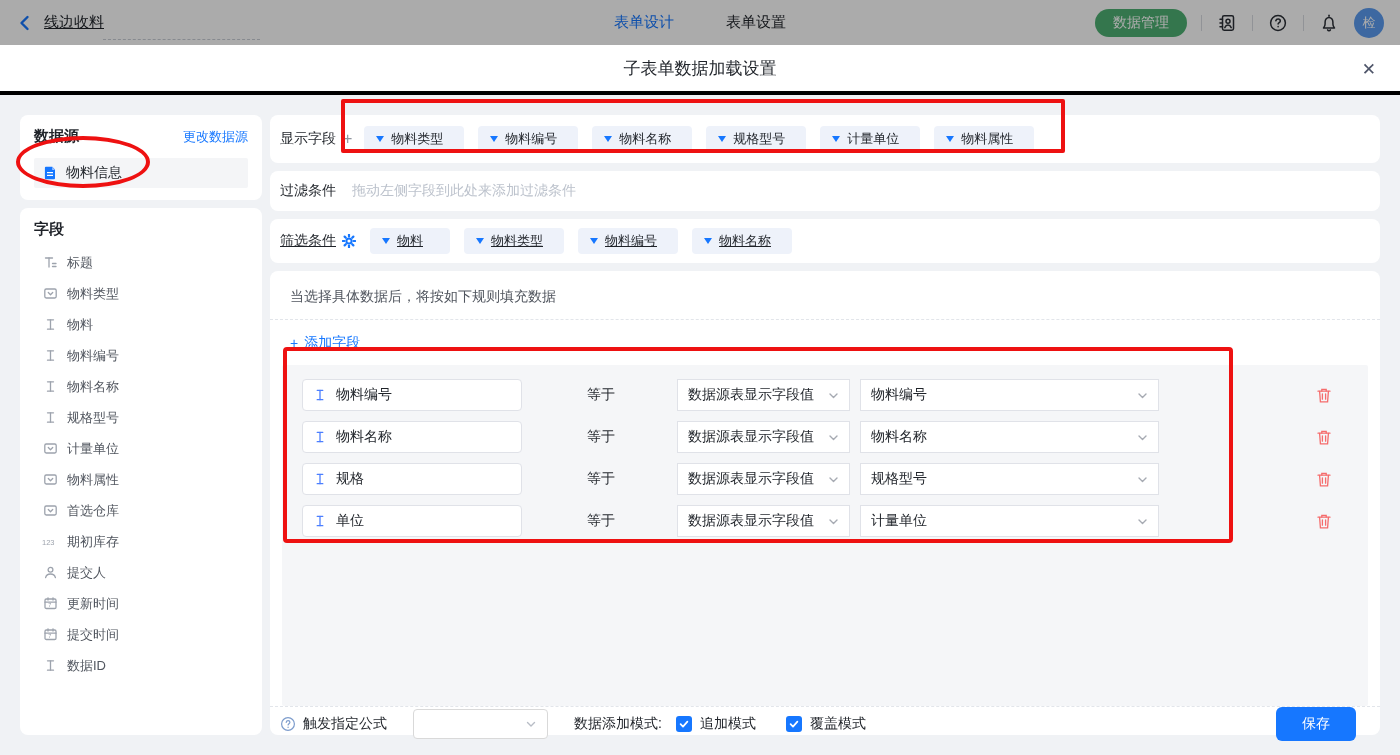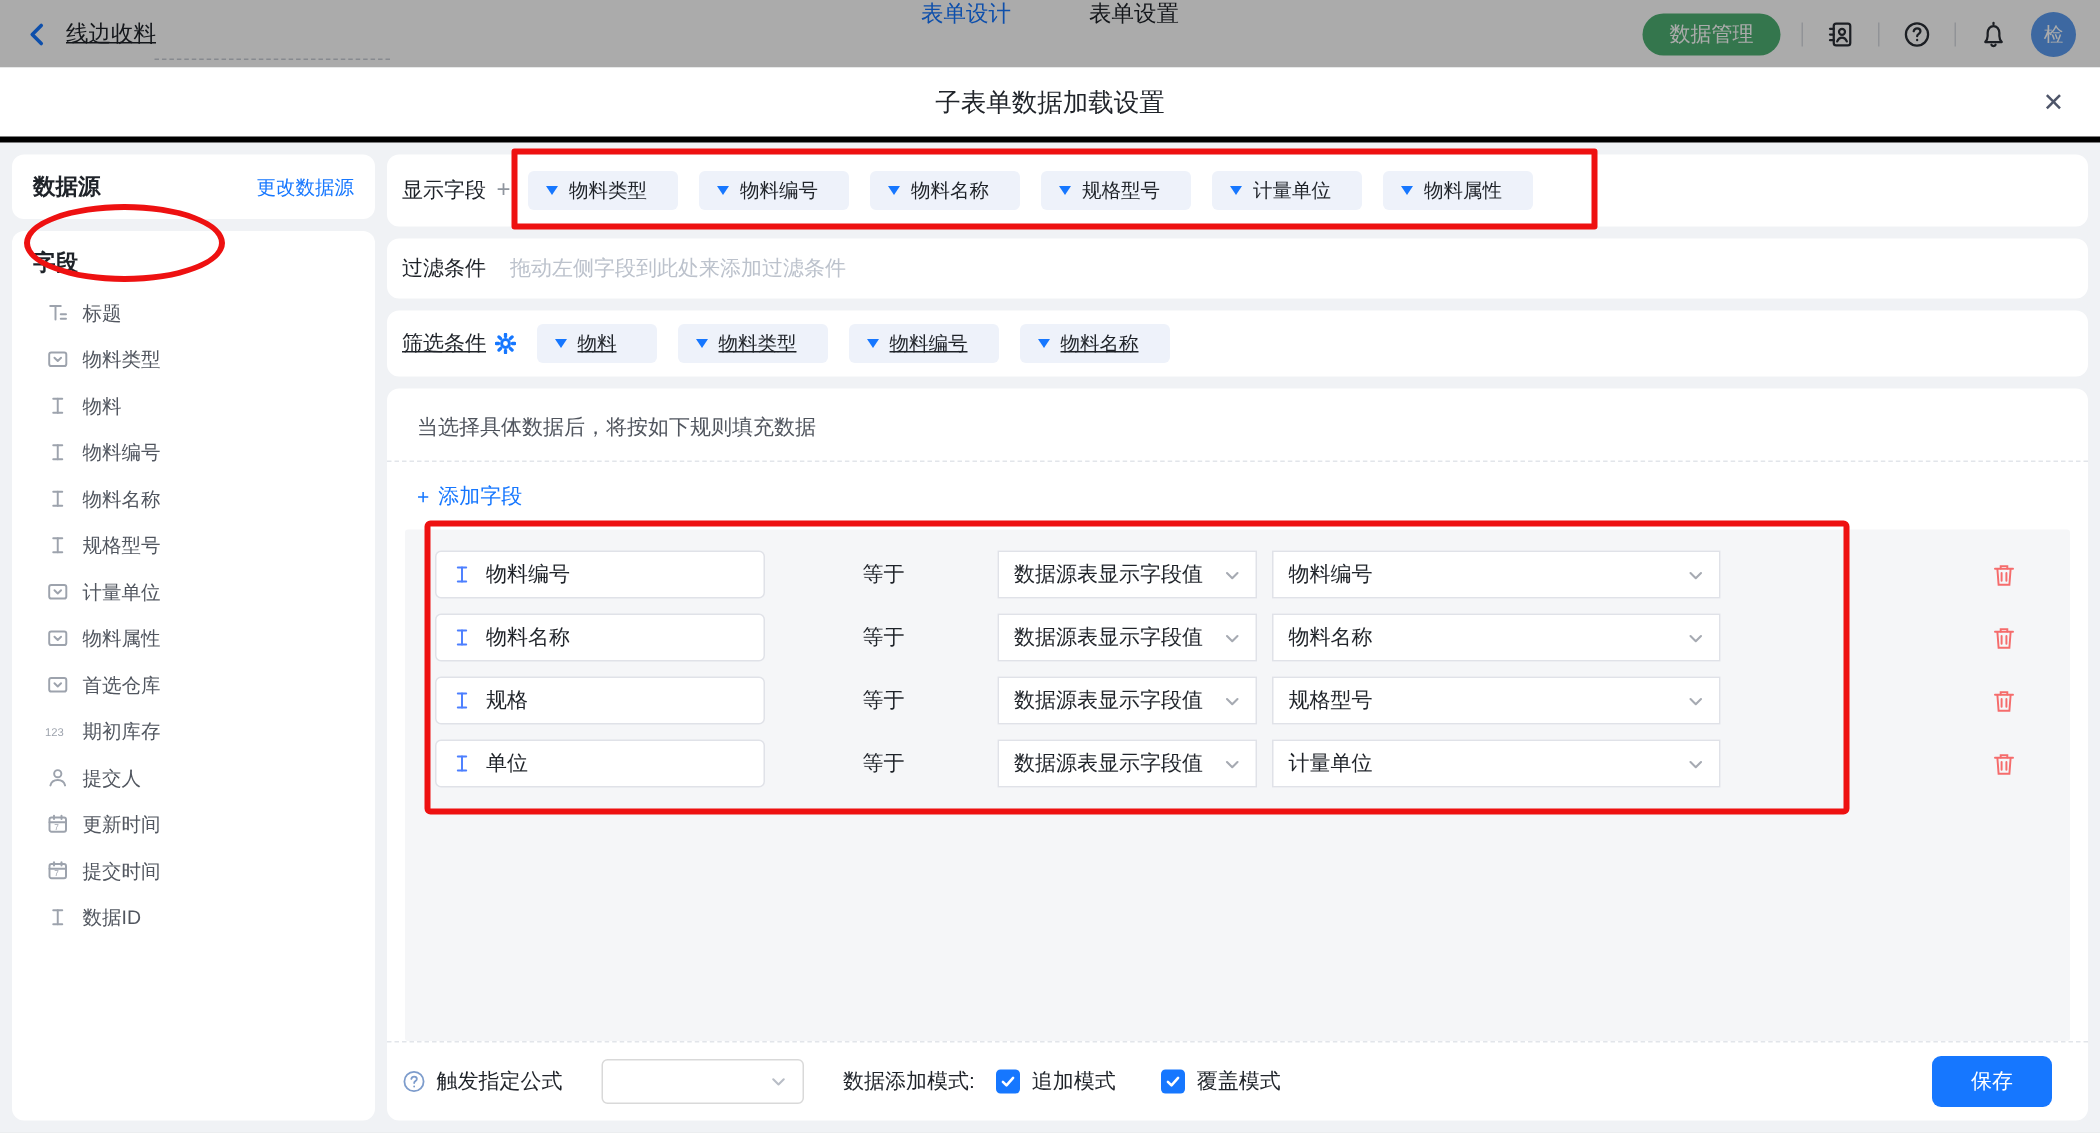--- a/index.html
+++ b/index.html
@@ -10,21 +10,21 @@
     background:#f0f2f5; color:#1f2329;
   }
   
   .topbar {
     position:absolute; top:0; left:0; right:0; height:45px; background:#ffffff;
     display:flex; align-items:center; padding:0 16px; z-index:1;
   }
   .back-btn { display:flex; align-items:center; margin-right:10px; cursor:pointer; }
   .app-title { font-size:15px; color:#1f2329;text-decoration:underline; }
   .name-underline { position:absolute; left:103px; top:39px; width:157px; border-top:1px dashed #c9ced6; }
-  .topbar-tabs { position:absolute; left:0; right:0; top:0; height:45px; display:flex; justify-content:center; gap:52px; }
+  .topbar-tabs { position:absolute; left:0; right:0; top:0; height:45px; display:flex; align-items:center; justify-content:center; gap:52px; }
   .tab { font-size:15px; color:#1f2329; cursor:pointer; }
   .tab.active { color:#1677ff; }
   .topbar-right { margin-left:auto; display:flex; align-items:center; gap:14px; }
   .pill-btn {
     height:28px; padding:0 18px; border-radius:14px; background:#4eb173; color:#fff;
     font-size:14px; display:flex; align-items:center; border:none; cursor:pointer;
   }
   .tb-divider { width:1px; height:16px; background:#d9dce1; }
   .tb-icon { width:22px; height:22px; display:flex; align-items:center; justify-content:center; cursor:pointer; }
   .avatar {
@@ -34,21 +34,21 @@
   .topbar-mask { position:absolute; top:0; left:0; right:0; height:45px; background:rgba(0,0,0,.33); z-index:2; pointer-events:none; }
 
   
   .modal { position:absolute; top:45px; left:0; right:0; bottom:0; z-index:3; display:flex; flex-direction:column; }
   .modal-header {
     height:50px; background:#fff; border-bottom:4px solid #000000; flex:none;
     display:flex; align-items:center; justify-content:center; position:relative;
   }
   .modal-title { font-size:17px; font-weight:500; color:#1f2329; }
   .modal-close { position:absolute; right:24px; top:14px; font-size:17px; color:#4e5569; cursor:pointer; }
-  .modal-body { flex:1; min-height:0; background:#f0f2f5; display:flex; gap:8px; padding:8px; }
+  .modal-body { flex:1; min-height:0; background:#f0f2f5; display:flex; gap:8px; padding:20px; }
 
   .card { background:#fff; border-radius:8px; }
 
   
   .sidebar { width:242px; flex:none; display:flex; flex-direction:column; gap:8px; }
   .ds-card { padding:12px 14px; flex:none; }
   .ds-head { display:flex; align-items:center; justify-content:space-between; }
   .ds-title { font-size:15px; font-weight:700; }
   .ds-link { font-size:13px; color:#1677ff; cursor:pointer; }
   .ds-item { margin-top:12px; height:30px; background:#f4f5f7; border-radius:2px; display:flex; align-items:center; gap:8px; padding:0 8px; font-size:14px; cursor:pointer; }
@@ -180,20 +180,31 @@
     </div>
 
     <div class="modal-body">
 
       <div class="sidebar">
         <div class="card ds-card">
           <div class="ds-head">
             <span class="ds-title">数据源</span>
             <span class="ds-link">更改数据源</span>
           </div>
+          <div class="ds-item">
+            <span>
+              <svg width="16" height="16" viewBox="0 0 16 16">
+                <path d="M3 2.2h7.2L13 5v8.8a1 1 0 0 1-1 1H3.9a1 1 0 0 1-1-1V3.2a1 1 0 0 1 1-1z" fill="#1677ff" transform="translate(0,-0.5)"></path>
+                <path d="M10.2 1.7V5H13z" fill="#9cc3ff"></path>
+                <line x1="5" y1="7.6" x2="11" y2="7.6" stroke="#fff" stroke-width="1.2"></line>
+                <line x1="5" y1="10.4" x2="11" y2="10.4" stroke="#fff" stroke-width="1.2"></line>
+              </svg>
+            </span>
+            <span>物料信息</span>
+          </div>
         </div>
 
         <div class="card fields-card">
           <div class="fields-title">字段</div>
 
           <div class="field-item">
             <span class="fi-icon">
                 <svg width="15" height="15" viewBox="0 0 15 15" stroke="#9da3ad" stroke-width="1.3" stroke-linecap="round">
                   <line x1="2.5" y1="3" x2="9.5" y2="3"></line>
                   <line x1="6" y1="3" x2="6" y2="12"></line>

